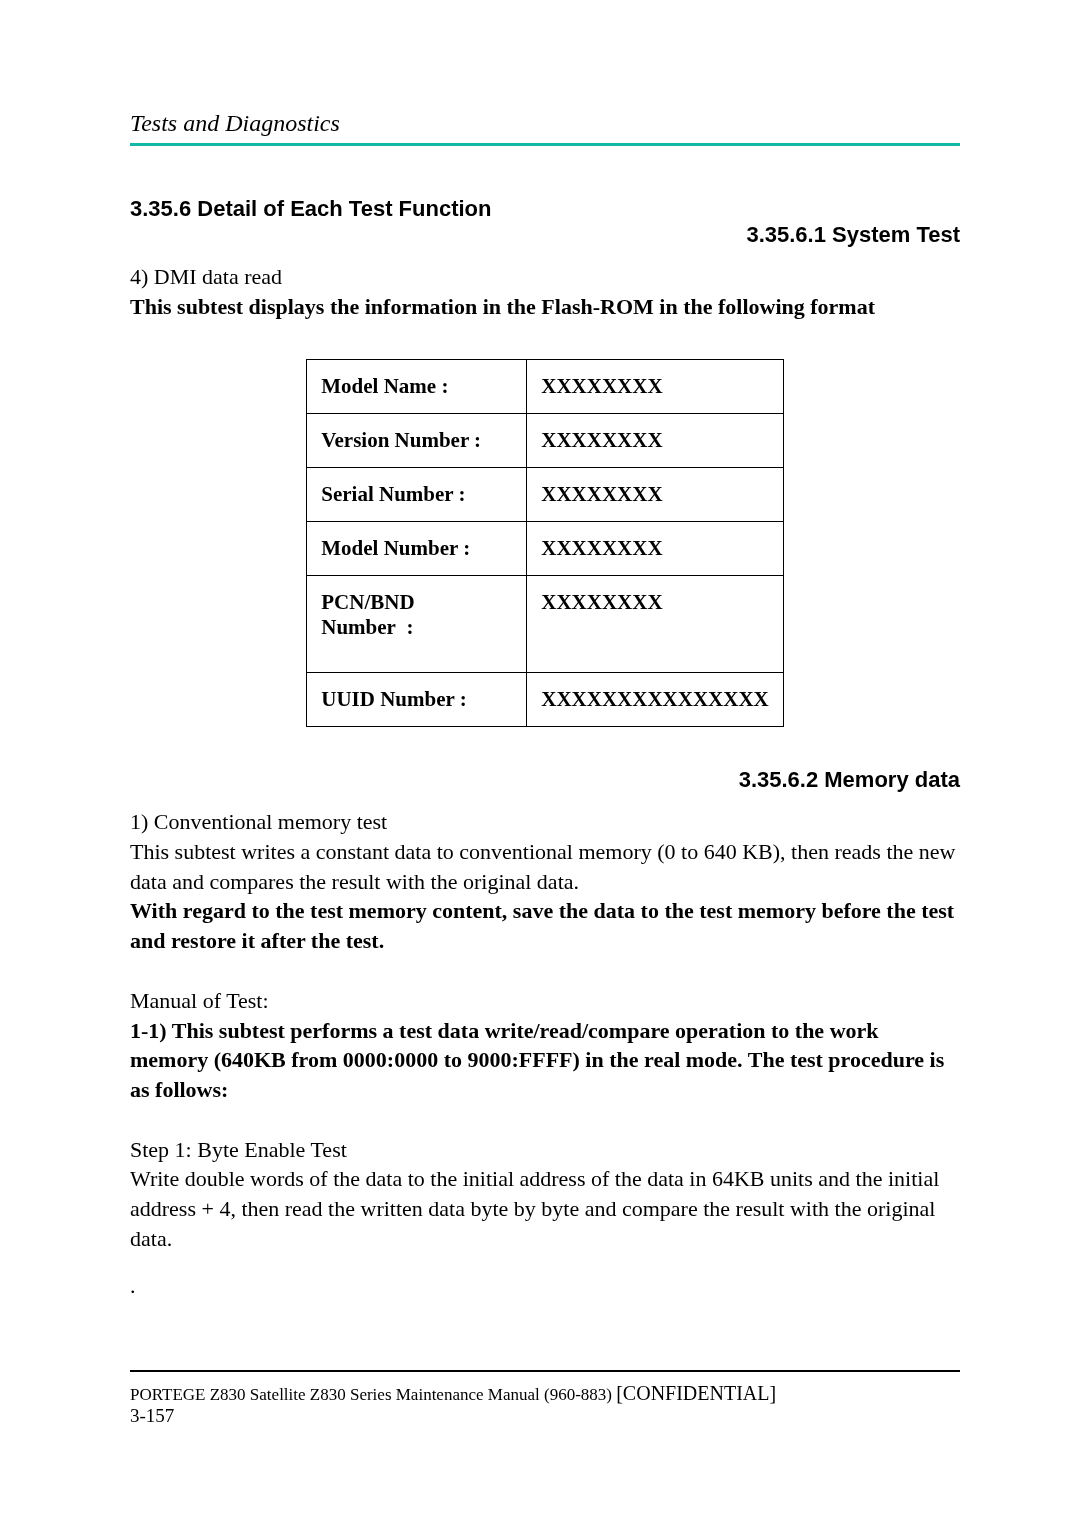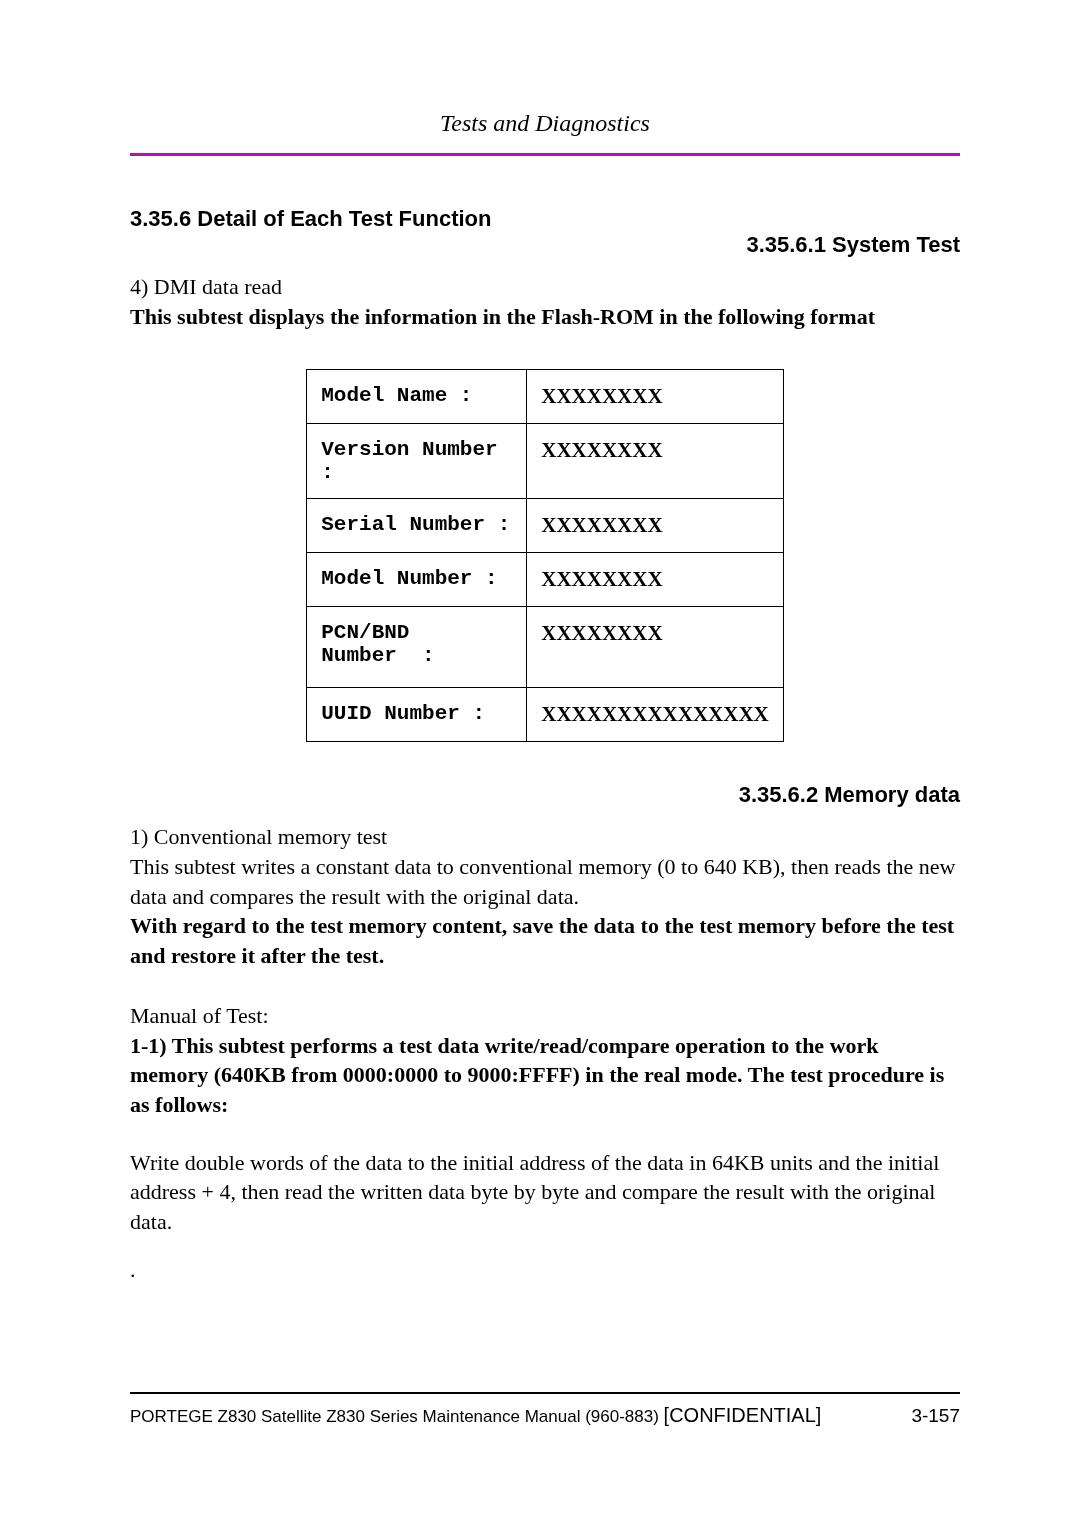--- a/index.html
+++ b/index.html
@@ -12,23 +12,23 @@
     width: 1080px;
     height: 1527px;
     position: relative;
     font-family: "Times New Roman", Times, serif;
     color: #000;
   }
   .page {
     padding: 110px 120px 0 130px;
   }
   .header-section {
-    text-align: center;
-    border-bottom: 3px solid #a21caf;
-    padding-bottom: 16px;
+    text-align: left;
+    border-bottom: 3px solid #14b8a6;
+    padding-bottom: 6px;
     margin-bottom: 50px;
   }
   .header-title {
     font-style: italic;
     font-size: 24px;
   }
   .sec-heading {
     font-family: Arial, Helvetica, sans-serif;
     font-weight: bold;
     font-size: 22px;
@@ -54,42 +54,42 @@
   }
   .dmi-table td {
     border: 1px solid #000;
     padding: 14px 14px 14px 14px;
     font-size: 21px;
     font-weight: bold;
     vertical-align: top;
   }
   .dmi-table td.label {
     width: 220px;
-    font-family: Liberation Mono, monospace;
   }
   .dmi-table td.val {
     width: 228px;
   }
   .pcn-row td {
-    padding-bottom: 20px;
+    padding-bottom: 32px;
   }
   .footer-area {
     position: absolute;
     bottom: 100px;
     left: 130px;
     right: 120px;
     border-top: 2px solid #000;
     padding-top: 10px;
   }
   .footer-flex {
     display: flex;
     justify-content: space-between;
     align-items: baseline;
-    font-family: Liberation Sans, sans-serif;
+    font-family: Liberation Serif, serif;
     font-size: 17px;
+    flex-direction: column;
   }
   .footer-conf {
     font-size: 20px;
   }
   .footer-page {
     font-size: 19px;
   }
   .mt {
     margin-top: 30px;
   }
@@ -142,20 +142,21 @@
 
     <div class="sub-heading">3.35.6.2    Memory data</div>
 
     <div class="body-text">1) Conventional memory test</div>
     <div class="body-text">This subtest writes a constant data to conventional memory (0 to 640 KB), then reads the new data and compares the result with the original data.</div>
     <div class="body-text block">With regard to the test memory content, save the data to the test memory before the test and restore it after the test.</div>
 
     <div class="body-text mt">Manual of Test:</div>
     <div class="body-text block">1-1) This subtest performs a test data write/read/compare operation to the work memory (640KB from 0000:0000 to 9000:FFFF) in the real mode. The test procedure is as follows:</div>
 
+    <div class="body-text mt">Step 1: Byte Enable Test</div>
     <div class="body-text">Write double words of the data to the initial address of the data in 64KB units and the initial address + 4, then read the written data byte by byte and compare the result with the original data.</div>
     <div class="body-text" style="margin-top:18px;">.</div>
   </div>
 
 </div>
 
 <div class="footer-area">
   <div class="footer-flex">
     <span>
       <span>PORTEGE Z830 Satellite Z830 Series Maintenance Manual (960-883) </span><span class="footer-conf">[CONFIDENTIAL]</span>

